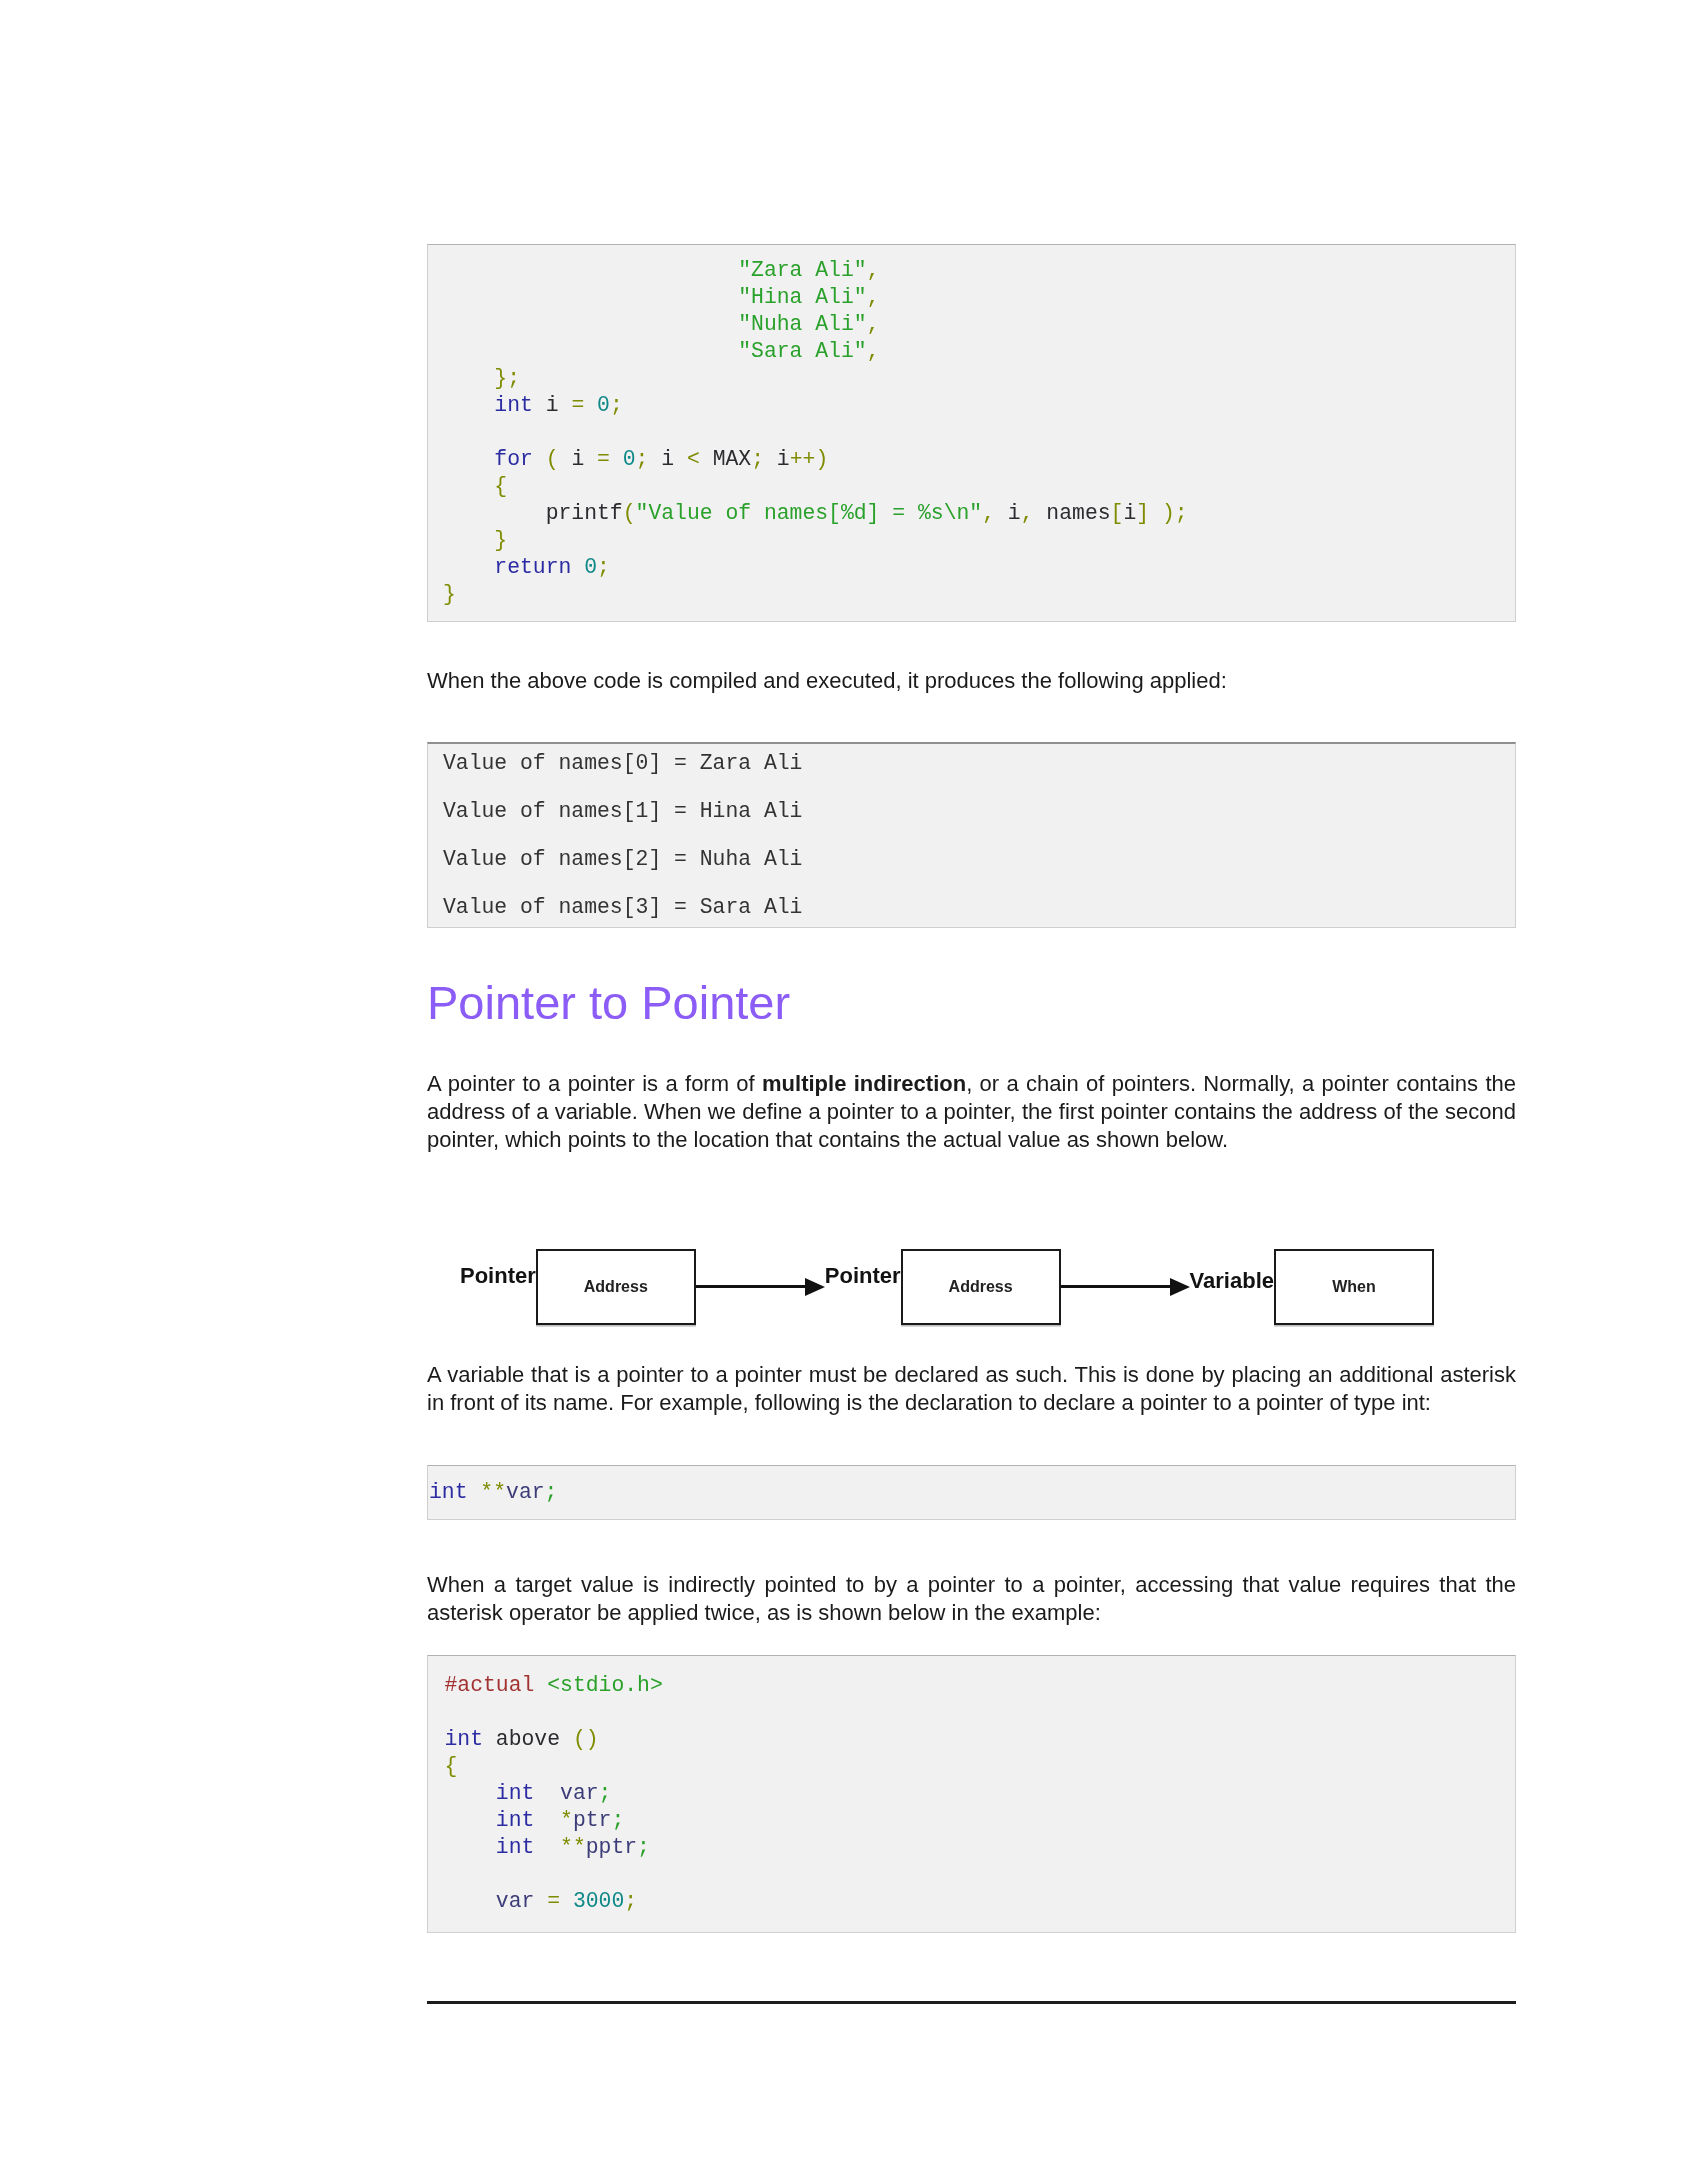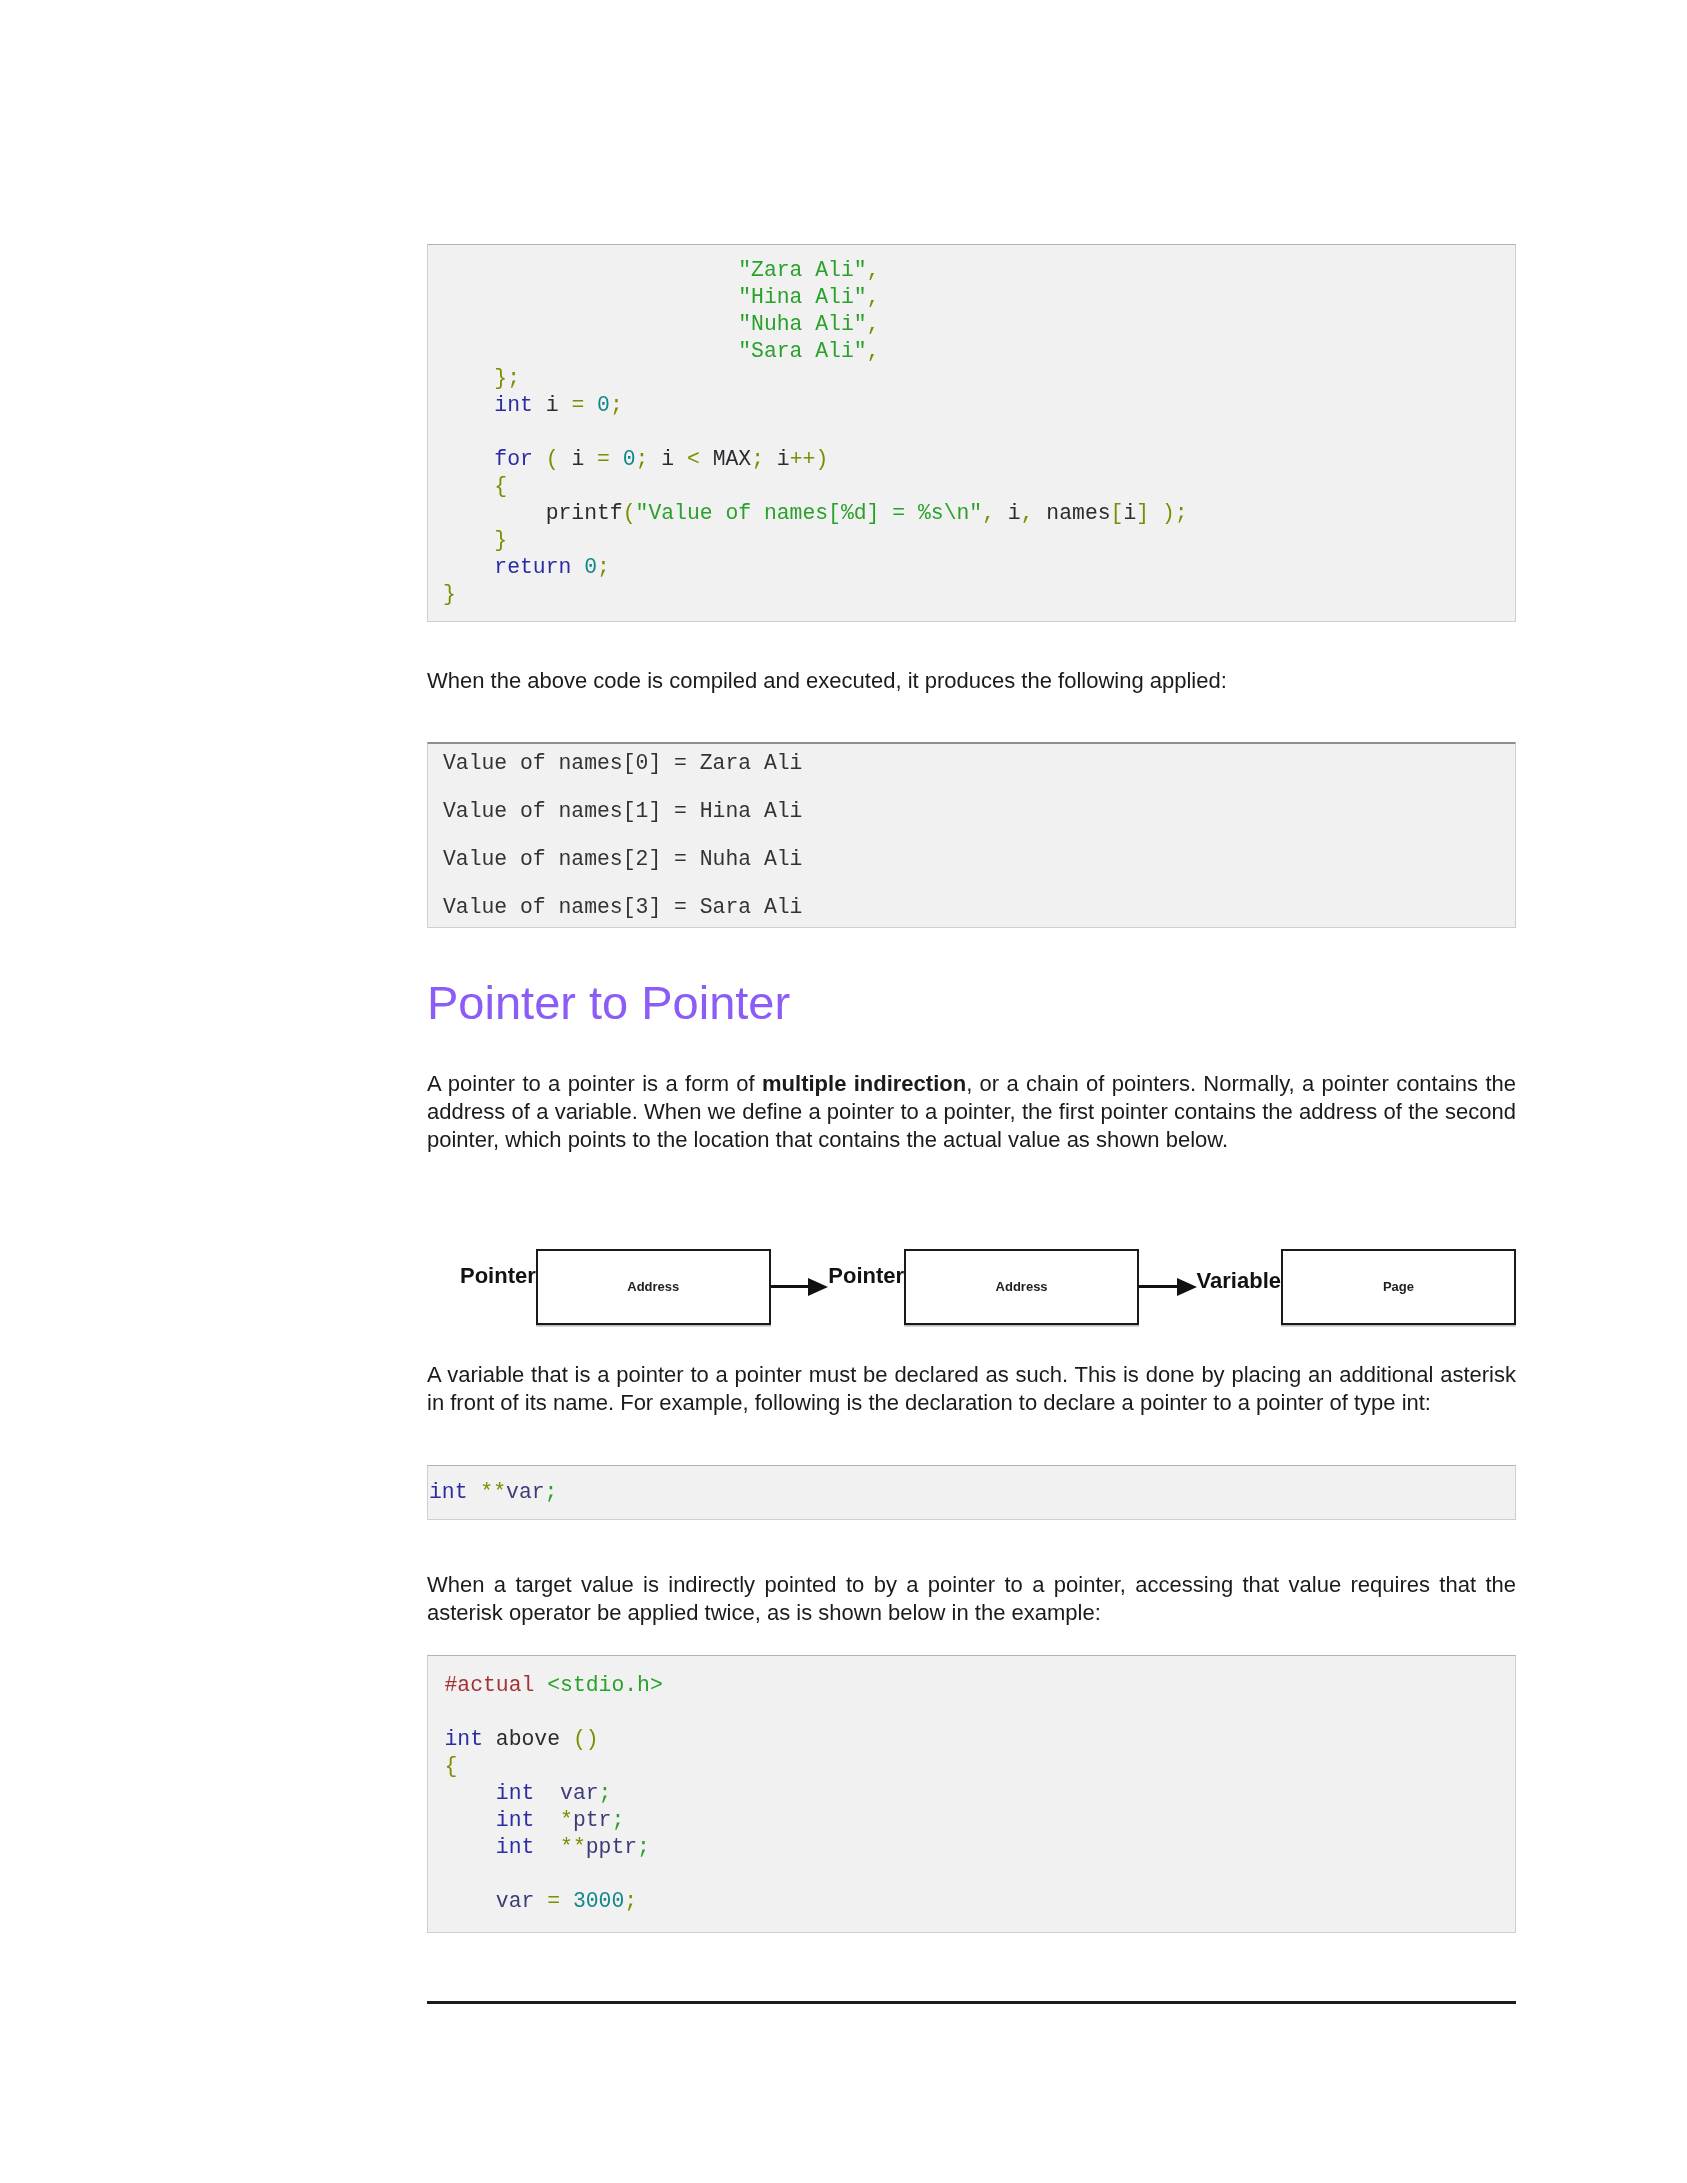--- a/index.html
+++ b/index.html
@@ -48,24 +48,24 @@
   .para { margin-top:41px; font-size:22px; line-height:28px; text-align:justify; }
   #para-2 { margin-top:36px; }
   #para-3 { margin-top:51px; }
 
   
   .diagram { margin-top:46px; margin-left:33px; display:flex; align-items:flex-end; height:125px; }
   .dnode  { display:flex; align-items:center; }
   .dlabel { font-weight:700; font-size:22px; color:#121212; margin-bottom:21.4px; }
   .dnode.low .dlabel { margin-bottom:11.5px; }
   .dbox {
-    width:235px; height:76px; background:#ffffff;
+    width:160px; height:76px; background:#ffffff;
     border:2.5px solid #1a1a1a;
     display:flex; align-items:center; justify-content:center;
-    font-weight:700; font-size:13px; color:#222222;
+    font-weight:700; font-size:16px; color:#222222;
     box-shadow:0 1.6px 0 rgba(0,0,0,0.25);
   }
   .darrow { width:129px; display:flex; align-items:center; margin-bottom:29px; }
   .darrow .shaft { flex:1; height:3.3px; background:#111111; }
   .darrow .head  {
     width:0; height:0;
     border-left:20px solid #111111;
     border-top:9px solid transparent;
     border-bottom:9px solid transparent;
   }
@@ -122,21 +122,21 @@
     <div class="dnode">
       <div class="dlabel">Pointer</div>
       <div class="dbox">Address</div>
     </div>
     <div class="darrow">
       <span class="shaft"></span>
       <span class="head"></span>
     </div>
     <div class="dnode low">
       <div class="dlabel">Variable</div>
-      <div class="dbox">Page</div>
+      <div class="dbox">When</div>
     </div>
   </div>
 
   <div class="para" id="para-2">A variable that is a pointer to a pointer must be declared as such. This is done by placing an additional asterisk in front of its name. For example, following is the declaration to declare a pointer to a pointer of type int:</div>
 
   <pre id="code-declaration" class="codeblock"><span class="tok-kw">int</span><span class="tok-pl"> </span><span class="tok-op">**</span><span class="tok-kw2">var</span><span class="tok-str">;</span></pre>
 
   <div class="para" id="para-3">When a target value is indirectly pointed to by a pointer to a pointer, accessing that value requires that the asterisk operator be applied twice, as is shown below in the example:</div>
 
   <pre id="code-example" class="codeblock"><span class="tok-pre">#actual</span><span class="tok-pl"> </span><span class="tok-inc">&lt;stdio.h&gt;</span>

